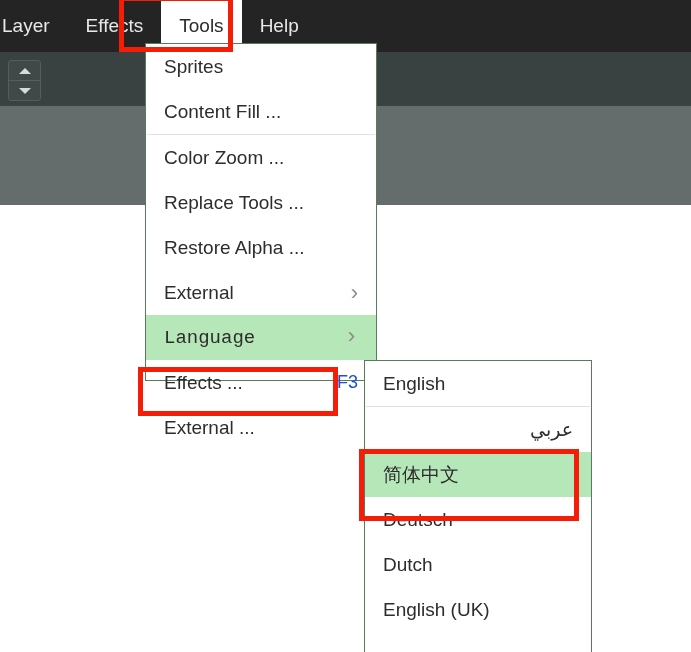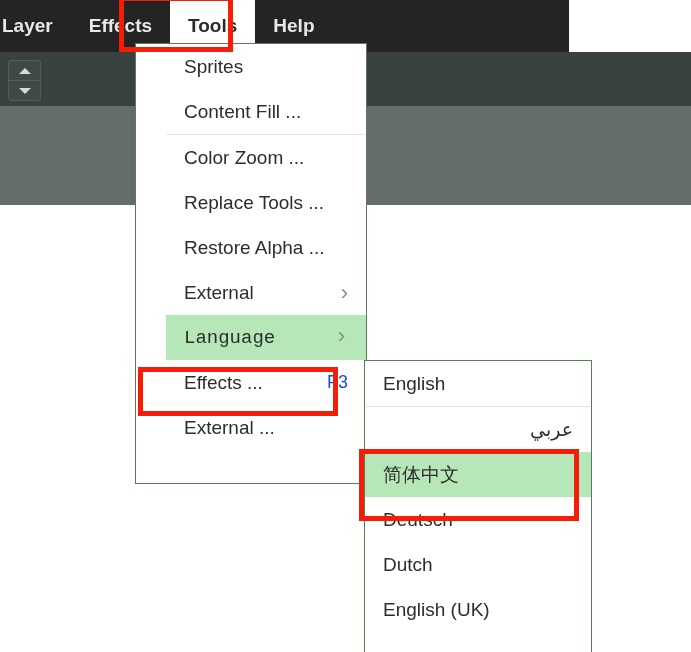--- a/index.html
+++ b/index.html
@@ -16,23 +16,22 @@
     width: 691px;
     height: 652px;
     overflow: hidden;
     background: #ffffff;
   }
 
   
   .menubar {
     position: absolute;
     left: 0; top: 0;
-    width: 569px; height: 52px;
+    width: 691px; height: 52px;
     background: #242424;
-    font-weight: bold;
   }
   .menubar-items {
     position: absolute;
     left: 0; top: 0;
     height: 52px;
     display: flex;
     align-items: center;
   }
   .menu-title {
     color: #e8e8e8;
@@ -127,25 +126,24 @@
   }
 
   
   .menu-panel {
     position: absolute;
     background: #ffffff;
     border: 1px solid #5b7a5b;
     box-sizing: border-box;
   }
   #tools-menu {
-    left: 135px;
+    left: 145px;
     top: 43px;
     width: 232px;
-    height: 441px;
-    padding-left: 30px;
+    height: 338px;
   }
   #lang-submenu {
     left: 364px;
     top: 360px;
     width: 228px;
     height: 300px;
   }
   .menu-item {
     position: relative;
     height: 45px;

